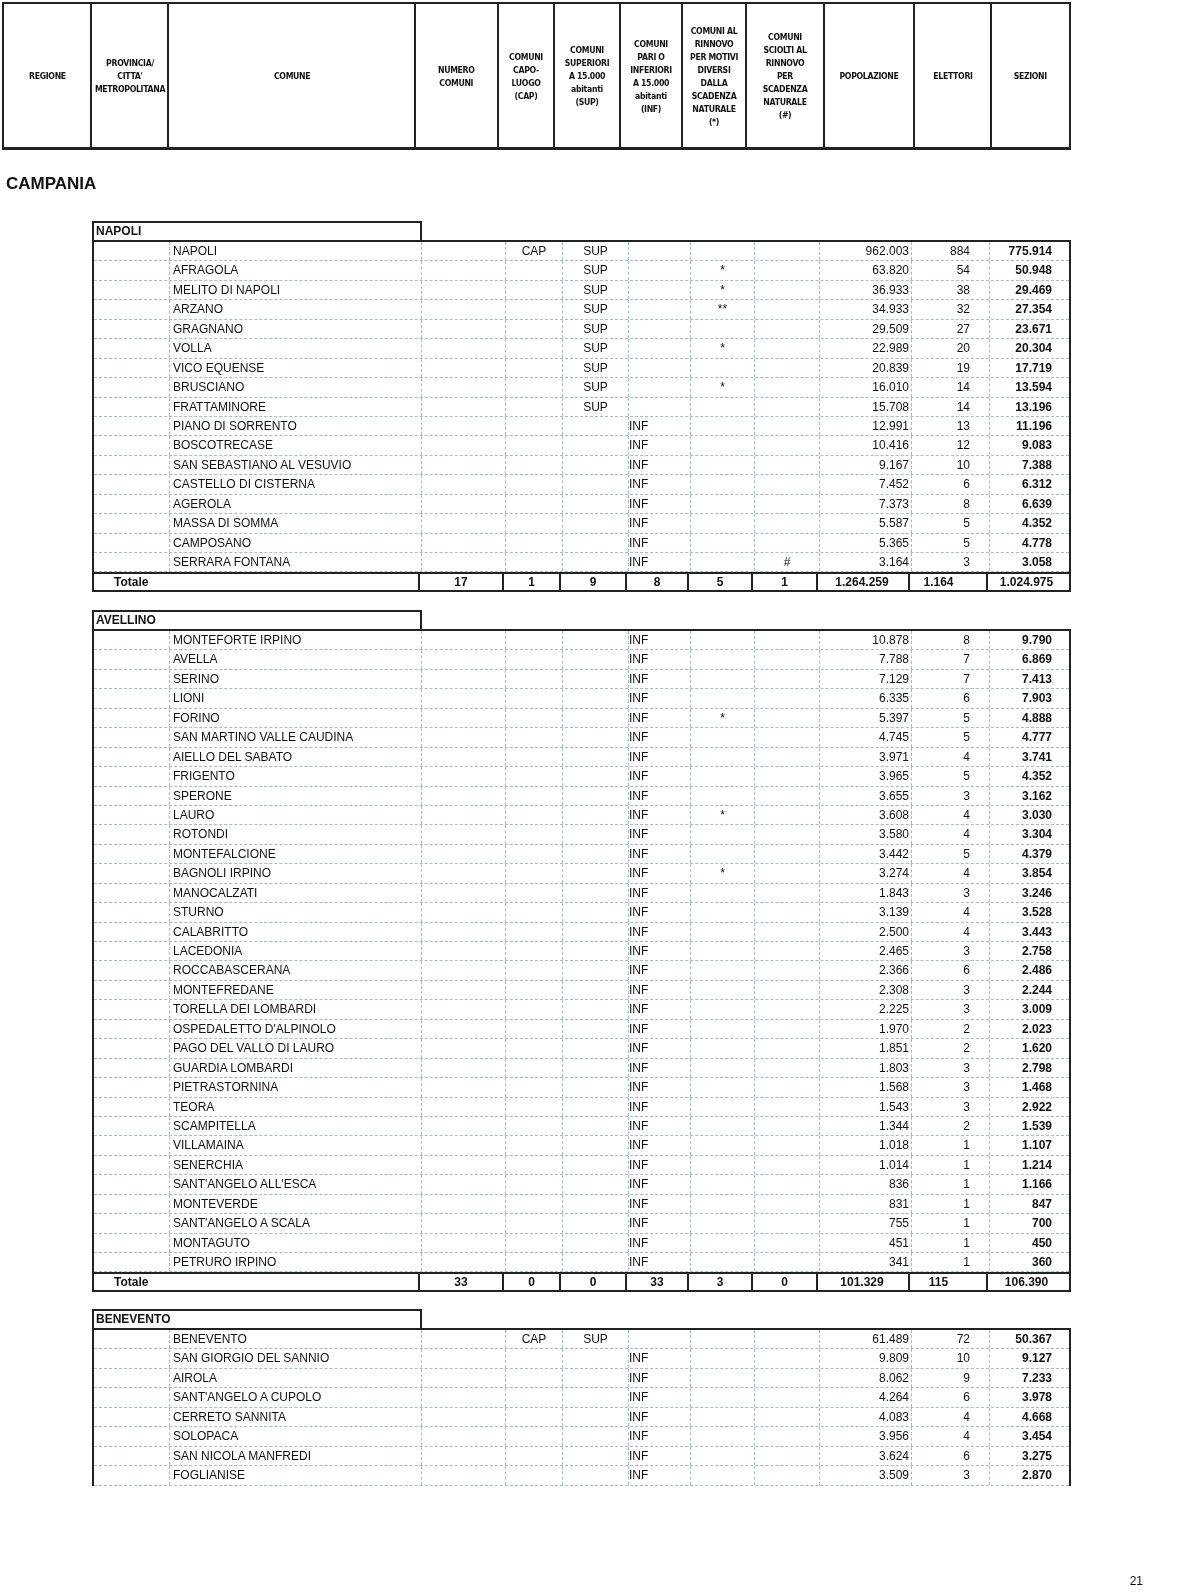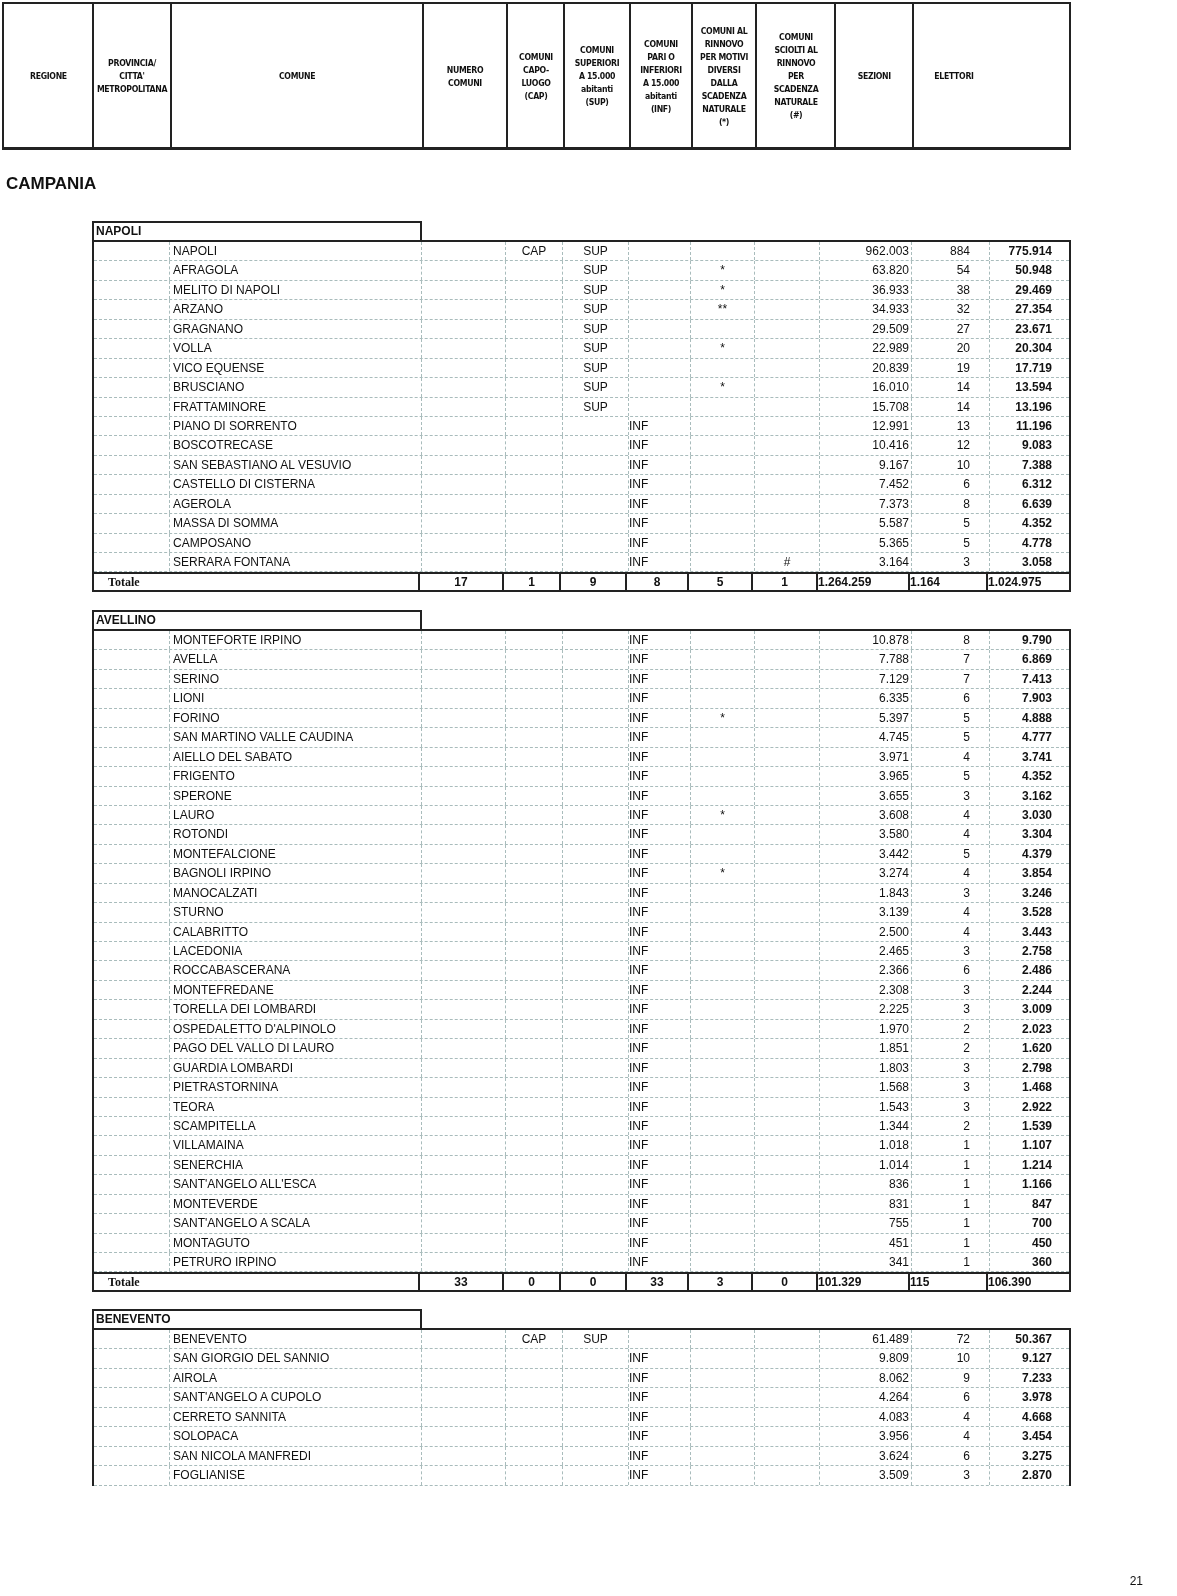--- a/index.html
+++ b/index.html
@@ -21,23 +21,23 @@
   .row { display:flex; height:19.45px; border-bottom:1px dashed #a9bcbc; box-sizing:border-box; font-size:12px; line-height:18px; }
   .row .c { border-right:1px dashed #a9bcbc; box-sizing:border-box; overflow:hidden; white-space:nowrap; }
   .row .c:last-child { border-right:none; }
   .c0 { width:76px; } .c1 { width:252px; padding-left:3px; } .c2 { width:84px; } .c3 { width:57px; text-align:center; }
   .c4 { width:66px; text-align:center; } .c5 { width:62px; } .c6 { width:64px; text-align:center; }
   .c7 { width:65px; text-align:center; } .c8 { width:92px; text-align:right; padding-right:2px; }
   .c9 { width:78px; text-align:right; padding-right:19px; } .c10 { width:79px; text-align:right; padding-right:17px;font-weight:bold; }
   .total { display:flex; height:20px; border-top:2px solid #222; border-bottom:2px solid #222; font-weight:bold; font-size:12px; line-height:17px; box-sizing:content-box; }
   .total .t { border-right:2px solid #222; box-sizing:border-box; }
   .total .t:last-child { border-right:none; }
-  .tl { width:328px; padding-left:14px;font-family:Liberation Serif, serif; }
+  .tl { width:328px; padding-left:20px; }
   .tn { text-align:center; }
-  .tr { text-align:left; padding-right:2px; }
+  .tr { text-align:center; padding-right:2px; }
   .page-num { position:absolute; right:34px; top:1574px; font-size:12px; }
 </style>
 </head>
 <body>
 
 <div class="hdr">
   <div class="hcw" style="width:90px">
       <div class="hc" style="border:none">REGIONE</div>
     </div>
   <div class="hcw" style="width:78px">
@@ -57,25 +57,28 @@
     </div>
   <div class="hcw" style="width:62px">
       <div class="hc" style="border:none;width:66px">COMUNI PARI O INFERIORI A 15.000 abitanti (INF)</div>
     </div>
   <div class="hcw" style="width:64px">
       <div class="hc" style="border:none;width:66px">COMUNI AL RINNOVO PER MOTIVI DIVERSI DALLA SCADENZA NATURALE (*)</div>
     </div>
   <div class="hcw" style="width:79px">
       <div class="hc" style="border:none;width:66px">COMUNI SCIOLTI AL RINNOVO PER SCADENZA NATURALE (#)</div>
     </div>
+  <div class="hcw" style="width:92px">
+      <div class="hc" style="border:none">POPOLAZIONE</div>
+    </div>
+  <div class="hcw" style="width:79px">
+      <div class="hc" style="border:none">ELETTORI</div>
+    </div>
   <div class="hcw" style="width:78px">
       <div class="hc" style="border:none">SEZIONI</div>
-    </div>
-  <div class="hcw" style="width:79px">
-      <div class="hc" style="border:none">ELETTORI</div>
     </div>
 </div>
 
 <div class="region-title">CAMPANIA</div>
 
 <div id="sec0" class="section" style="top:221px">
     <div class="prov-head">NAPOLI</div>
     <div class="grid">
       <div class="row">
         <div class="c c0"></div>

